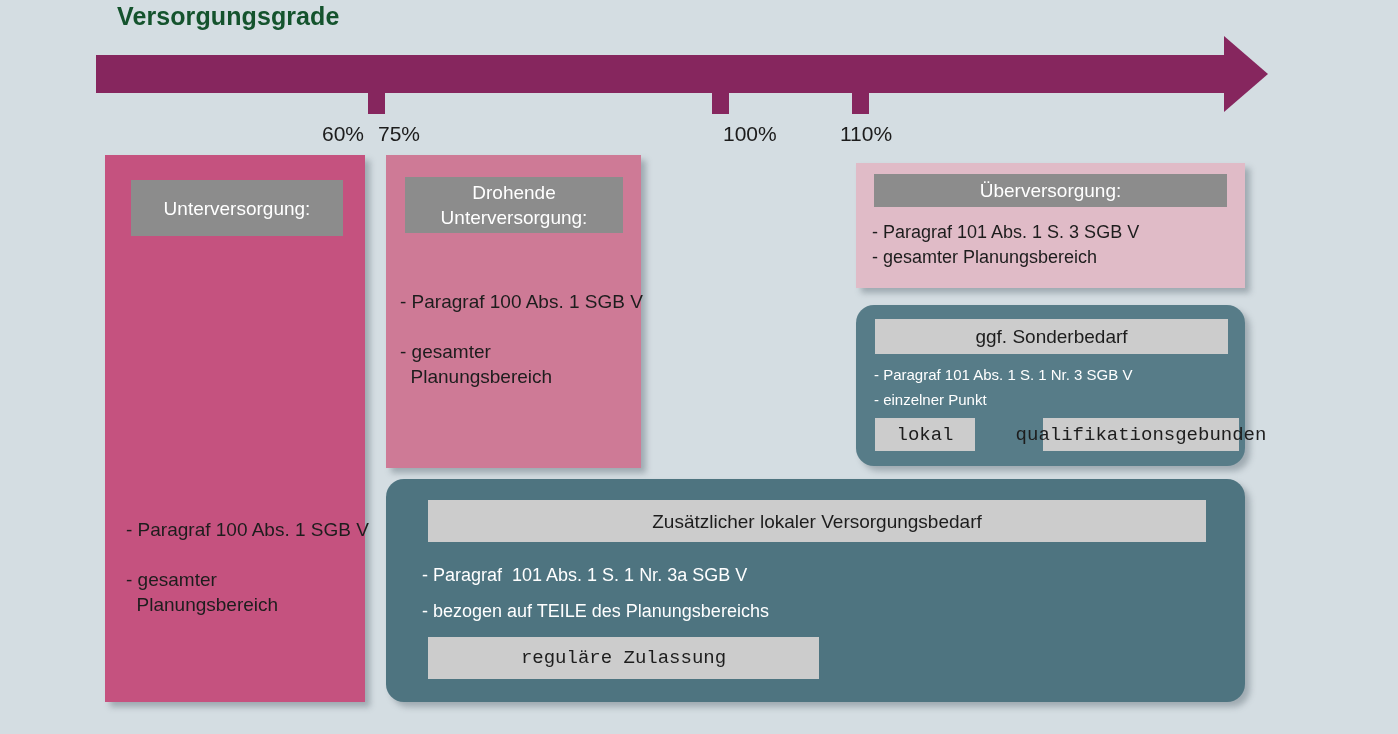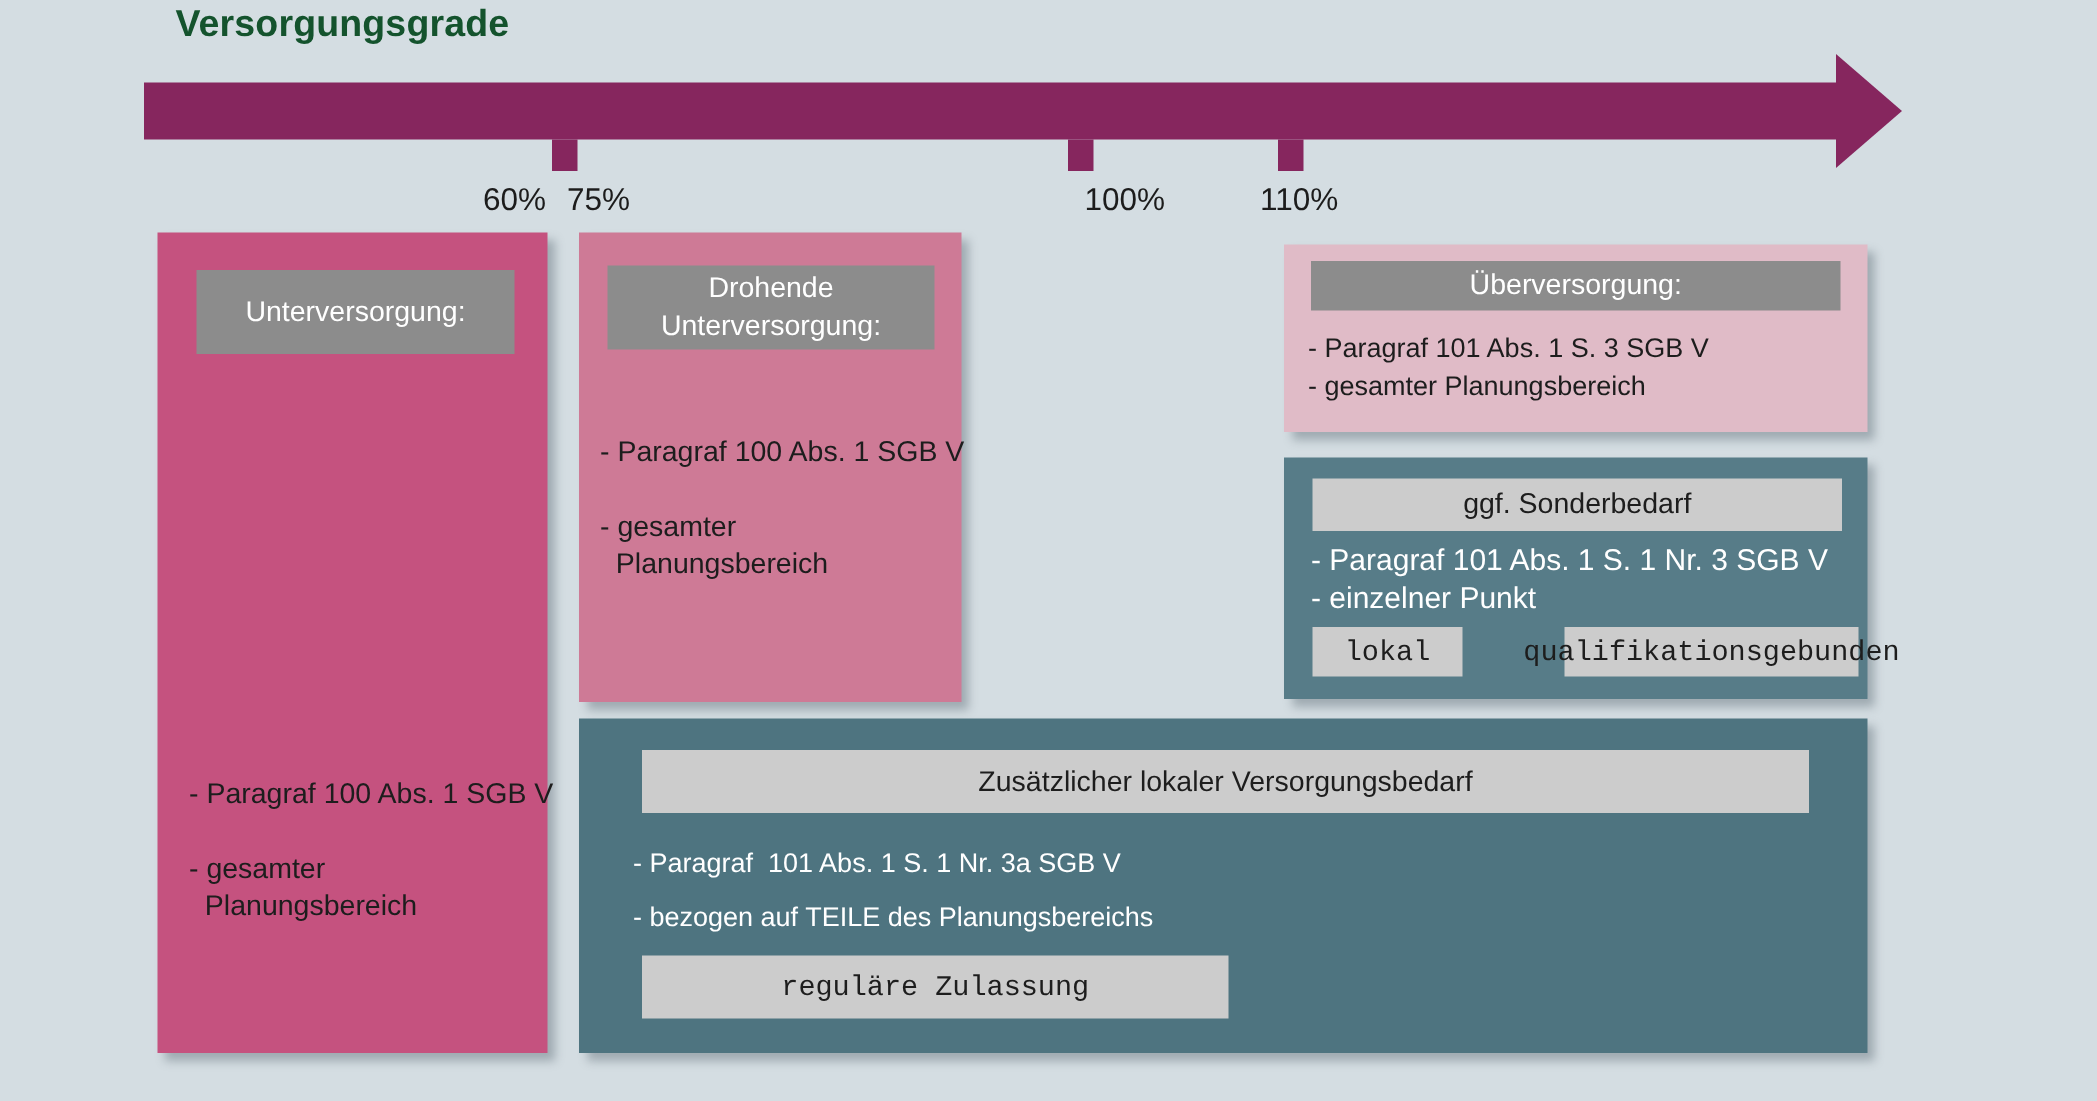--- a/index.html
+++ b/index.html
@@ -68,21 +68,21 @@
     white-space: nowrap;
   }
 
   
   .panel {
     position: absolute;
     box-sizing: border-box;
     box-shadow: 5px 5px 6px rgba(80,95,105,0.40);
   }
   .panel-dark-text { color: #1d1d1d; }
-  .panel-light-text { color: #ffffff; }
+  .panel-light-text { color: #ffffff; border-radius: 18px; }
 
   
   .hdr-gray {
     background: #8c8c8c;
     color: #ffffff;
     text-align: center;
     font-size: 19px;
     line-height: 25px;
     box-sizing: border-box;
   }
@@ -123,21 +123,21 @@
   
   #hdr-unter   { position:absolute; left: 26px; top: 25px;  width: 212px; height: 56px; display:flex; align-items:center; justify-content:center; }
   #hdr-drohend { position:absolute; left: 19px; top: 22px;  width: 218px; height: 56px; display:flex; align-items:center; justify-content:center; }
   #hdr-ueber   { position:absolute; left: 18px; top: 11px;  width: 353px; height: 33px; display:flex; align-items:center; justify-content:center; }
   #hdr-sonder  { position:absolute; left: 19px; top: 14px;  width: 353px; height: 35px; display:flex; align-items:center; justify-content:center; }
   #hdr-zusaetz { position:absolute; left: 42px; top: 21px;  width: 778px; height: 42px; display:flex; align-items:center; justify-content:center; }
 
   #txt-unter   { left: 21px;  top: 362px; }
   #txt-drohend { left: 14px;  top: 134px; }
   #txt-ueber   { left: 16px;  top: 57px;  font-size: 18px; line-height: 25px; }
-  #txt-sonder  { left: 18px;  top: 57px;  font-size: 20px; line-height: 25px; }
+  #txt-sonder  { left: 18px;  top: 57px;  font-size: 15px; line-height: 25px; }
   #txt-zusaetz { left: 36px;  top: 78px;  font-size: 18px; line-height: 36px; }
 
   #chip-lokal  { position:absolute; left: 19px;  top: 113px; width: 100px; height: 33px; }
   #chip-qual   { position:absolute; left: 171px; top: 113px; width: 196px; height: 33px; margin-left: 16px; }
   #chip-regul  { position:absolute; left: 42px;  top: 158px; width: 391px; height: 42px; }
 </style>
 </head>
 <body>
 
 <div id="stage">

